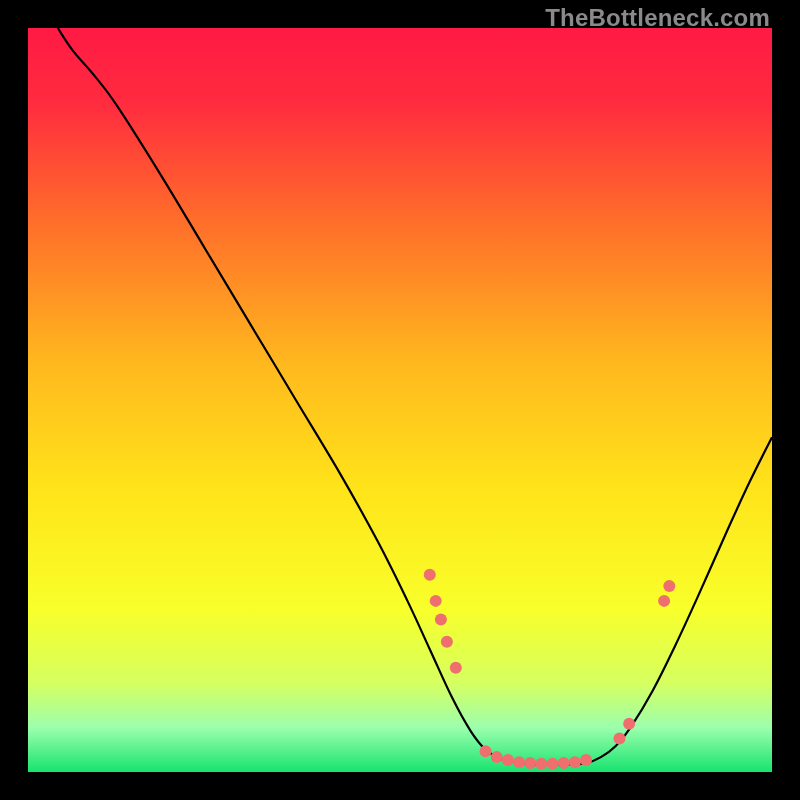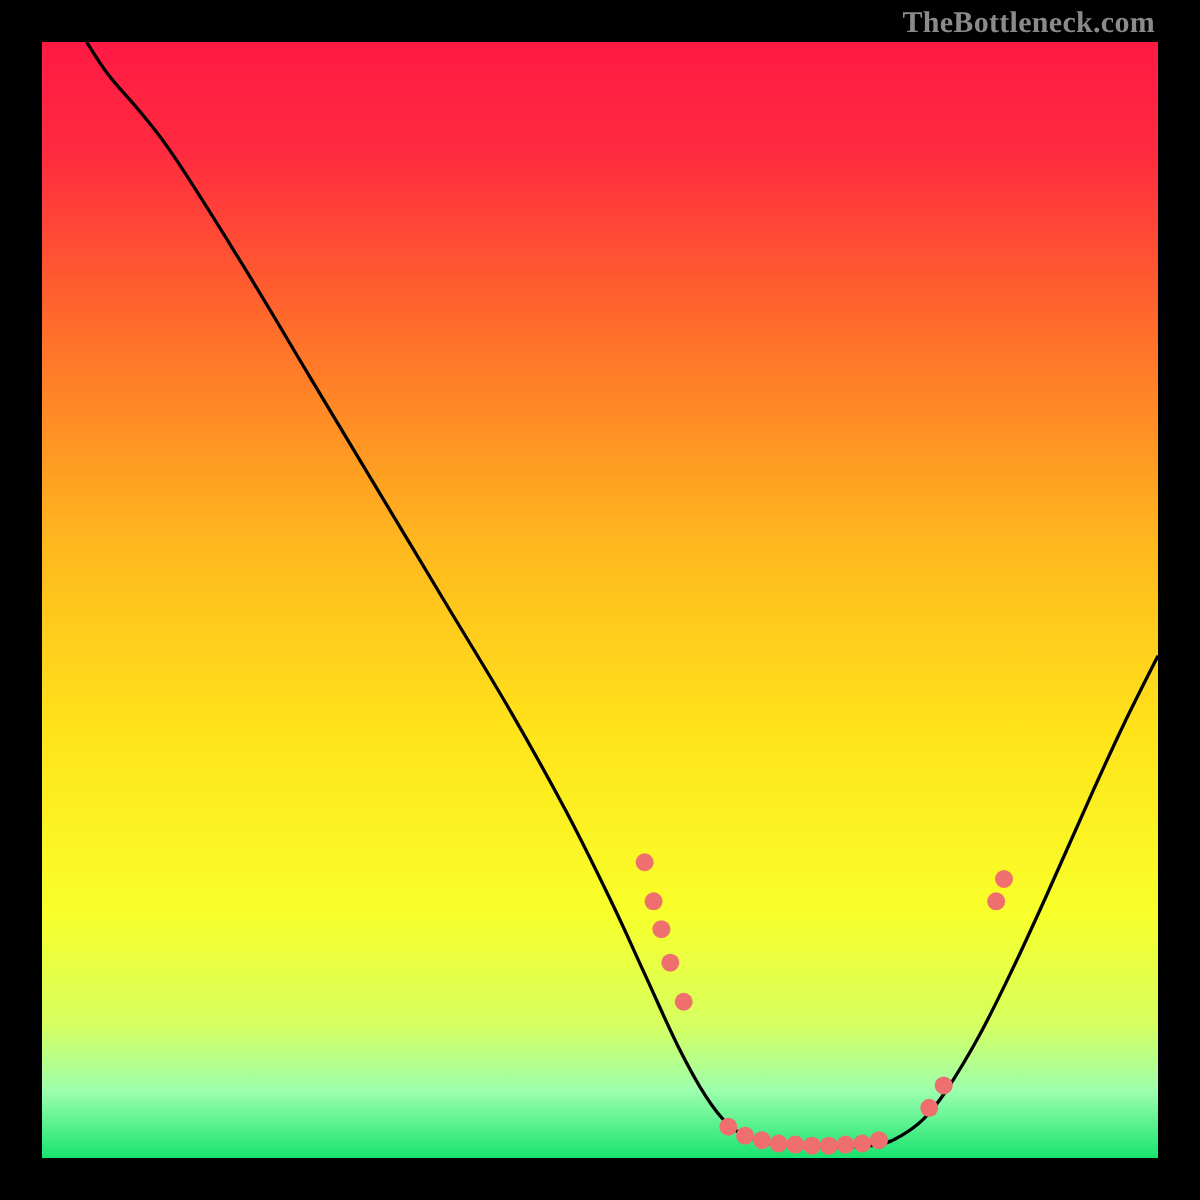--- a/index.html
+++ b/index.html
@@ -22,22 +22,22 @@
     position: absolute;
     left: 0;
     top: 0;
     width: 744px;
     height: 744px;
   }
   .watermark {
     position: absolute;
     top: 4px;
     right: 30px;
-    font-family: Liberation Serif, serif;
-    font-size: 20px;
+    font-family: Liberation Sans, sans-serif;
+    font-size: 24px;
     font-weight: 600;
     color: #8a8a8a;
     letter-spacing: 0.2px;
   }
 </style>
 </head>
 <body>
 
 <div class="frame">
   <svg class="plot" viewBox="0 0 744 744" preserveAspectRatio="none">

